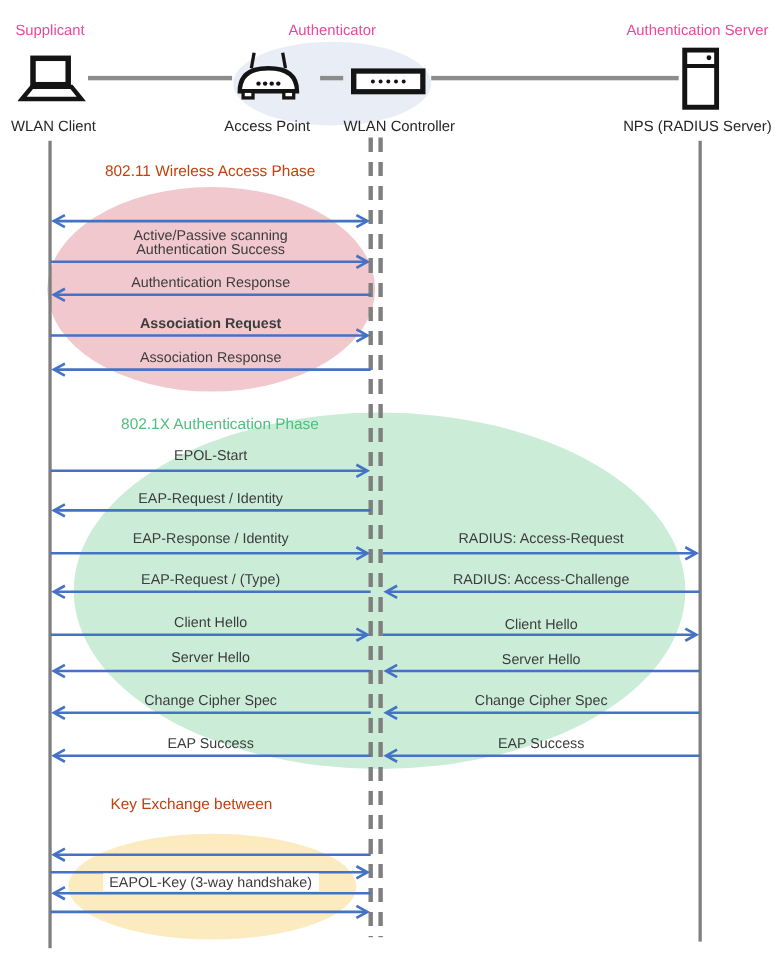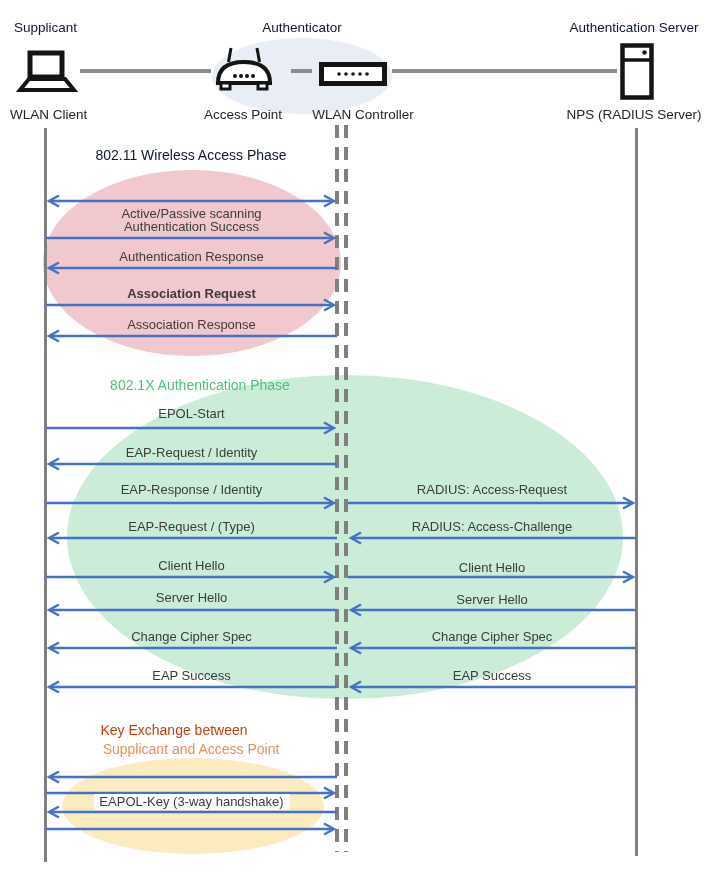--- a/index.html
+++ b/index.html
@@ -1,21 +1,21 @@
 <!DOCTYPE html>
 <html style="--arrow: #4472C4;"><head>
 <meta charset="utf-8">
 <style>
   html,body{margin:0;padding:0;background:#fff;}
   .stage{
     position:relative;width:713px;height:875px;background:#fff;overflow:hidden;
     font-family:"Liberation Sans",sans-serif;color:#2f2f2f;
   }
   .ellipse{position:absolute;border-radius:50%;z-index:0;}
-  .hdr{position:absolute;font-size:13.5px;color:#0f172a;white-space:nowrap;z-index:4;}
+  .hdr{position:absolute;font-size:13.5px;color:#ec4899;white-space:nowrap;z-index:4;}
   .hdr.center{transform:translateX(-50%);}
   .dev-label{position:absolute;font-size:13.5px;color:#262626;white-space:nowrap;z-index:4;}
   .dev-label.center{transform:translateX(-50%);}
   .connector{position:absolute;height:4px;background:#8c8c8c;z-index:1;}
   .lifeline{position:absolute;width:3px;background:#7f7f7f;z-index:2;}
   .lifeline-dashed{
     position:absolute;width:4px;z-index:2;
     background:repeating-linear-gradient(to bottom,#7f7f7f 0 13px,transparent 13px 22px);
   }
   .phase-title{position:absolute;font-size:14px;white-space:nowrap;transform:translateX(-50%);z-index:4;}
@@ -82,24 +82,23 @@
   <div class="dev-label" style="left:10px;top:107px;">WLAN Client</div>
   <div class="dev-label center" style="left:243px;top:107px;">Access Point</div>
   <div class="dev-label center" style="left:363px;top:107px;">WLAN Controller</div>
   <div class="dev-label center" style="left:634px;top:107px;">NPS (RADIUS Server)</div>
 
   <div class="lifeline" style="left:44px;top:128px;height:734px;"></div>
   <div class="lifeline-dashed" style="left:335px;top:125px;height:727px;"></div>
   <div class="lifeline-dashed" style="left:344px;top:125px;height:727px;"></div>
   <div class="lifeline" style="left:635px;top:128px;height:728px;"></div>
 
-  <div class="phase-title" style="left: 191px; top: 147px; color: #0f172a;">802.11 Wireless Access Phase</div>
+  <div class="phase-title" style="left: 191px; top: 147px; color: #c2410c;">802.11 Wireless Access Phase</div>
   <div class="phase-title" style="left: 200px; top: 377px; color: rgb(79, 191, 126);">802.1X Authentication Phase</div>
   <div class="phase-title" style="left: 174px; top: 722px; color: #c2410c;">Key Exchange between</div>
-  <div class="phase-title" style="left: 191px; top: 741px; color: rgb(226, 145, 91);">Supplicant and Access Point</div>
 
 <svg class="arrow" width="291" height="16" style="left: 46px; top: 193px;">
       <line x1="4" x2="287" y1="8" y2="8"></line>
       <polyline points="13,2.5 3,8 13,13.5"></polyline>
       <polyline points="278,2.5 288,8 278,13.5"></polyline>
     </svg>
     <div class="msg-label" style="left: 191.5px; top: 182px; margin-top: 24px;">Active/Passive scanning</div>
     <svg class="arrow" width="291" height="16" style="left: 46px; top: 230px;">
       <line x1="0" x2="287" y1="8" y2="8"></line>
       <polyline points="278,2.5 288,8 278,13.5"></polyline>

